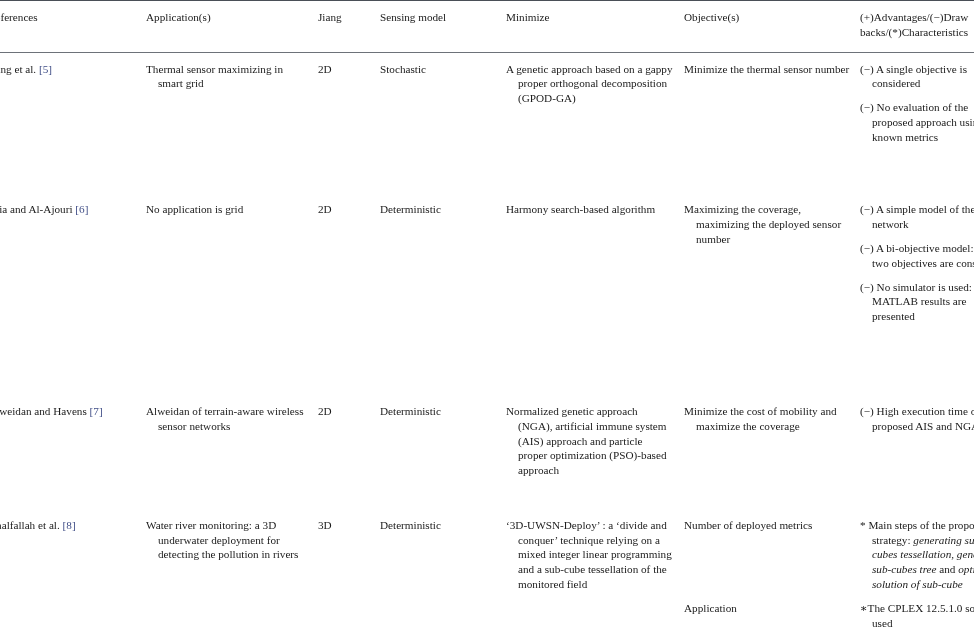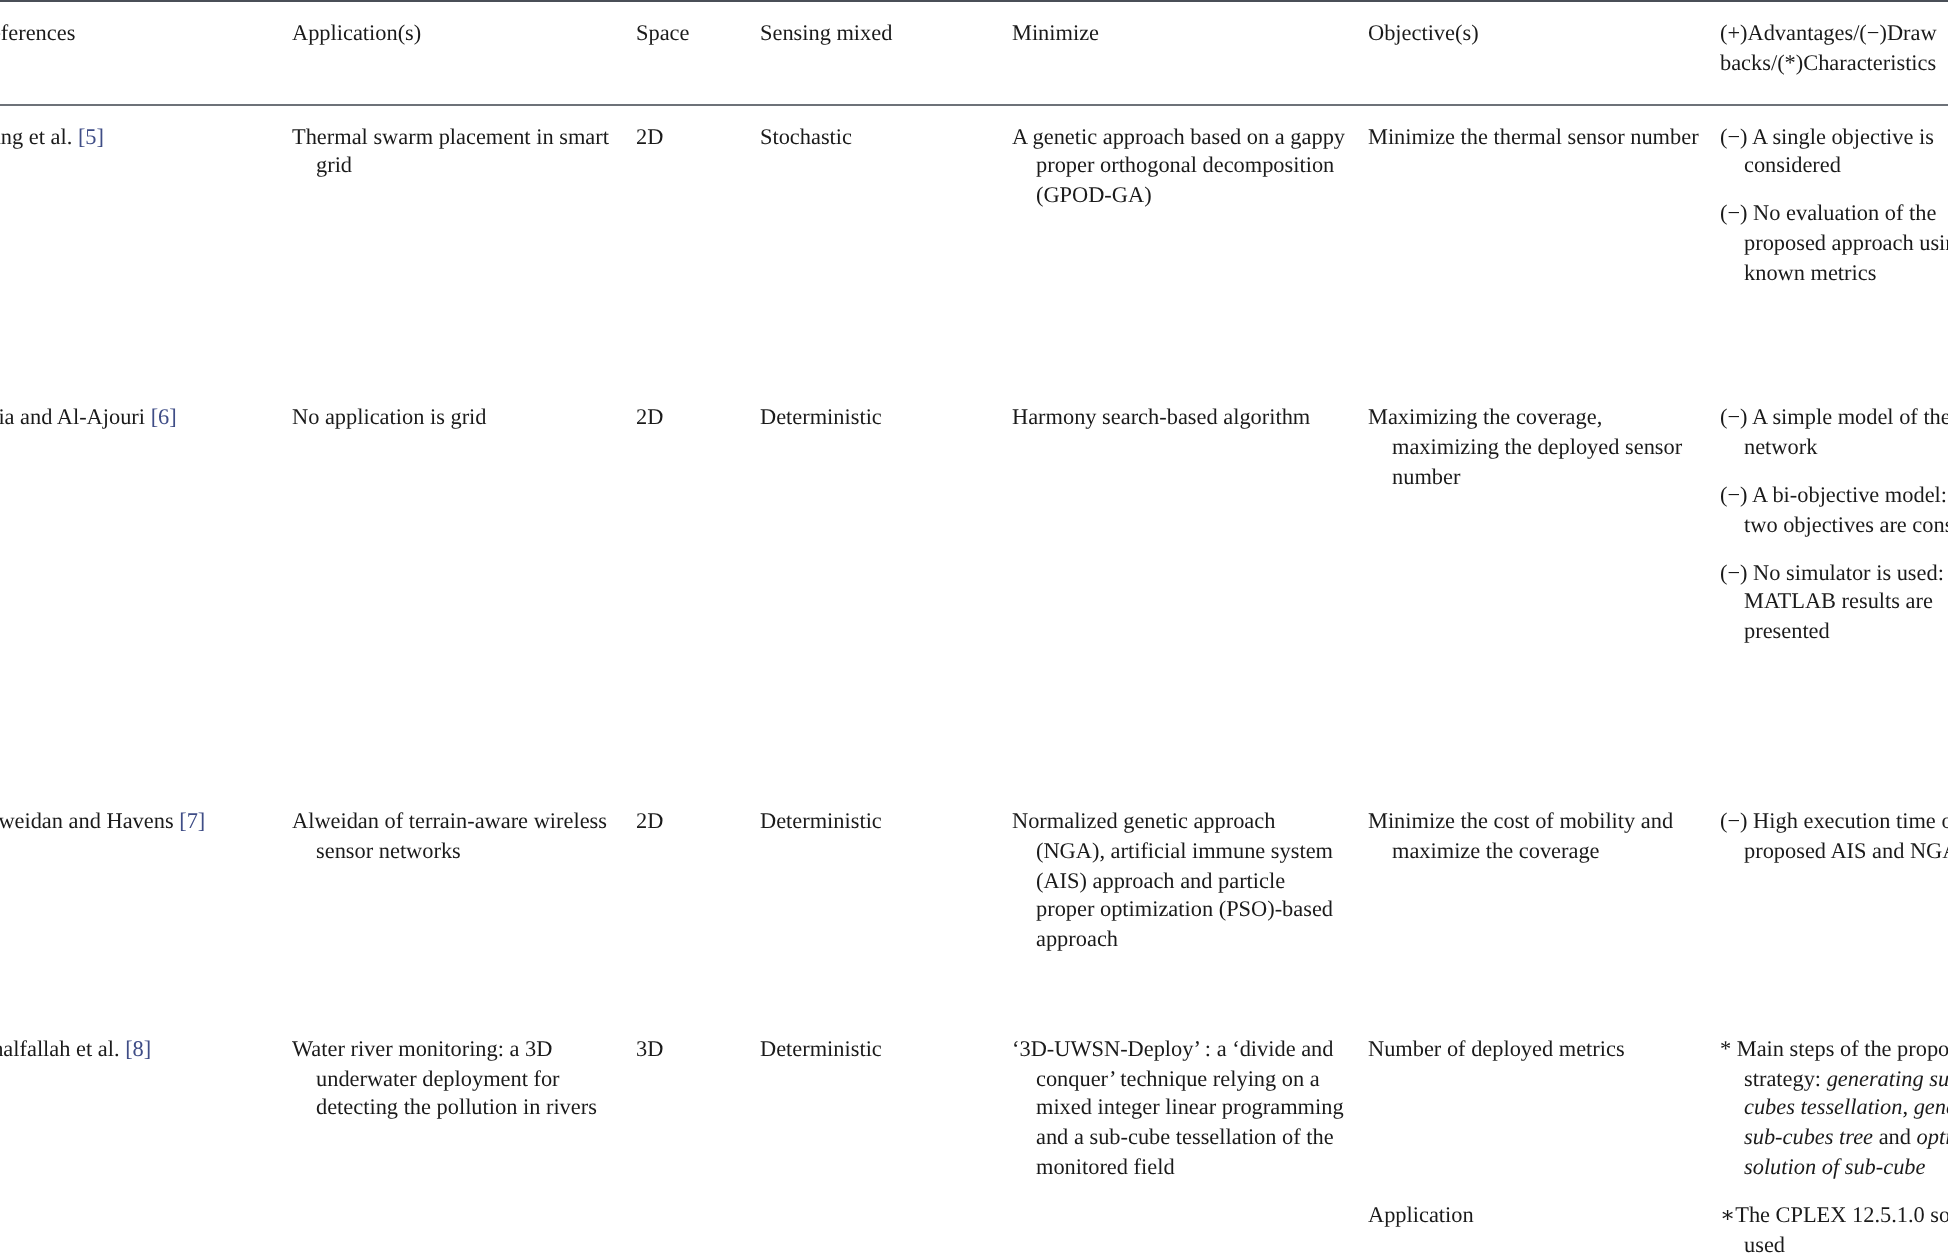--- a/index.html
+++ b/index.html
@@ -95,41 +95,41 @@
         <col class="c-sense">
     <col class="c-appr">
         <col class="c-obj">
         <col class="c-adv">
   </colgroup>
 
   <thead>
     <tr class="head-row">
       <th>References</th>
       <th>Application(s)</th>
-      <th>Space</th>
-      <th>Sensing mixed</th>
+      <th>Jiang</th>
+      <th>Sensing model</th>
       <th>Minimize</th>
       <th>Objective(s)</th>
       <th>
         <div>(+)Advantages/(−)Draw</div>
         <div>backs/(*)Characteristics</div>
       </th>
     </tr>
   </thead>
 
   <tbody>
 
     <tr class="body-row first-body">
       <td>
         <span>Jiang et al.</span>
         <span class="refnum">[5]</span>
       </td>
       <td>
         <div class="hang">
-          <span>Thermal swarm placement</span>
+          <span>Thermal sensor maximizing</span>
           <span>in smart grid</span>
         </div>
       </td>
       <td>2D</td>
       <td>Stochastic</td>
       <td>
         <div class="hang">
           <span>A genetic approach based</span>
           <span>on a gappy proper</span>
           <span>orthogonal decomposition</span>

